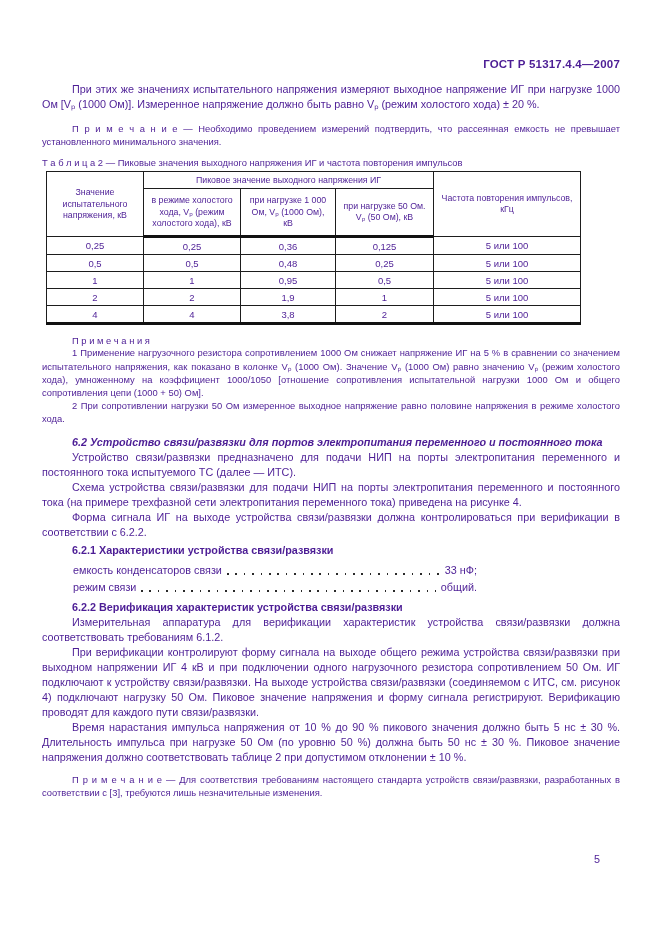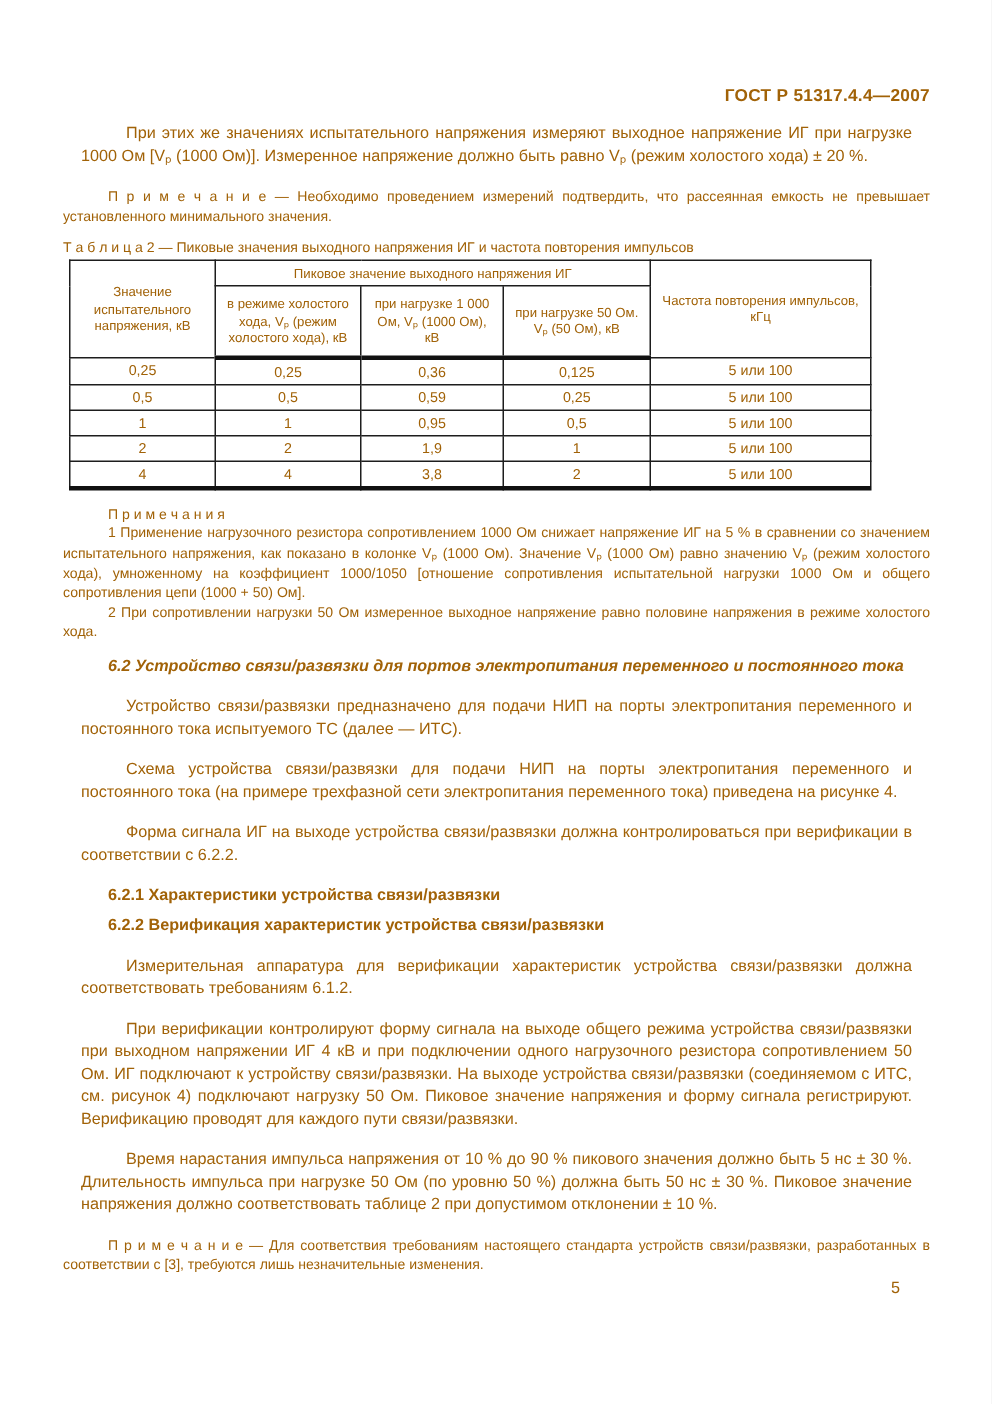--- a/index.html
+++ b/index.html
@@ -1,28 +1,28 @@
 <!DOCTYPE html>
 <html lang="ru"><head>
 <meta charset="utf-8">
 <style>
   * { margin:0; padding:0; box-sizing:border-box; }
   html,body { background:#f0f0f0; }
   .page {
     width:661px; height:936px; background:#ffffff; position:relative;
     overflow:hidden; margin:0 auto;
-    font-family:"Liberation Sans", sans-serif; color:#a16207;
+    font-family:"Liberation Sans", sans-serif; color:#4c1d95;
   }
   .content { padding:58px 41px 0 42px; }
 
   .doc-header { text-align:right; font-size:11.5px; font-weight:bold; letter-spacing:.2px; }
 
   .para {
     font-size:10.8px; line-height:15px; text-align:justify;
-    text-indent:30px; margin:12px;
+    text-indent:30px; margin:0;
   }
   .para.first { margin-top:12px; }
 
   .small-note {
     font-size:9.4px; line-height:13.2px; text-align:justify;
     text-indent:30px; margin-top:10px;
   }
 
   .table-caption { font-size:9.4px; margin-top:9px; margin-bottom:3px; }
 
@@ -104,21 +104,21 @@
         <tr>
           <td>0,25</td>
           <td>0,25</td>
           <td>0,36</td>
           <td>0,125</td>
           <td>5 или 100</td>
         </tr>
         <tr>
           <td>0,5</td>
           <td>0,5</td>
-          <td>0,59</td>
+          <td>0,48</td>
           <td>0,25</td>
           <td>5 или 100</td>
         </tr>
         <tr>
           <td>1</td>
           <td>1</td>
           <td>0,95</td>
           <td>0,5</td>
           <td>5 или 100</td>
         </tr>
@@ -145,20 +145,32 @@
       <div class="note-item">2  При сопротивлении нагрузки 50 Ом измеренное выходное напряжение равно половине напряжения в режиме холостого хода.</div>
     </div>
 
     <div class="heading">6.2 Устройство связи/развязки для портов электропитания переменного и постоянного тока</div>
     <p class="para">Устройство связи/развязки предназначено для подачи НИП на порты электропитания переменного и постоянного тока испытуемого ТС (далее — ИТС).</p>
     <p class="para">Схема устройства связи/развязки для подачи НИП на порты электропитания переменного и постоянного тока (на примере трехфазной сети электропитания переменного тока) приведена на рисунке 4.</p>
     <p class="para">Форма сигнала ИГ на выходе устройства связи/развязки должна контролироваться при верификации в соответствии с 6.2.2.</p>
 
     <div class="sub-heading">6.2.1 Характеристики устройства связи/развязки</div>
 
+    <div class="char-list">
+      <div class="char-row">
+        <span class="char-label">емкость конденсаторов связи</span>
+        <span class="char-dots"></span>
+        <span class="char-value">33 нФ;</span>
+      </div>
+      <div class="char-row">
+        <span class="char-label">режим связи</span>
+        <span class="char-dots"></span>
+        <span class="char-value">общий.</span>
+      </div>
+    </div>
 
     <div class="sub-heading" style="margin-top:5px">6.2.2 Верификация характеристик устройства связи/развязки</div>
     <p class="para">Измерительная аппаратура для верификации характеристик устройства связи/развязки должна соответствовать требованиям 6.1.2.</p>
     <p class="para">При верификации контролируют форму сигнала на выходе общего режима устройства связи/развязки при выходном напряжении ИГ 4 кВ и при подключении одного нагрузочного резистора сопротивлением 50 Ом. ИГ подключают к устройству связи/развязки. На выходе устройства связи/развязки (соединяемом с ИТС, см. рисунок 4) подключают нагрузку 50 Ом. Пиковое значение напряжения и форму сигнала регистрируют. Верификацию проводят для каждого пути связи/развязки.</p>
     <p class="para">Время нарастания импульса напряжения от 10 % до 90 % пикового значения должно быть 5 нс ± 30 %. Длительность импульса при нагрузке 50 Ом (по уровню 50 %) должна быть 50 нс ± 30 %. Пиковое значение напряжения должно соответствовать таблице 2 при допустимом отклонении ± 10 %.</p>
 
     <p class="small-note" style="margin-top:8px">П р и м е ч а н и е — Для соответствия требованиям настоящего стандарта устройств связи/развязки, разработанных в соответствии с [3], требуются лишь незначительные изменения.</p>
 
   </div>
 

